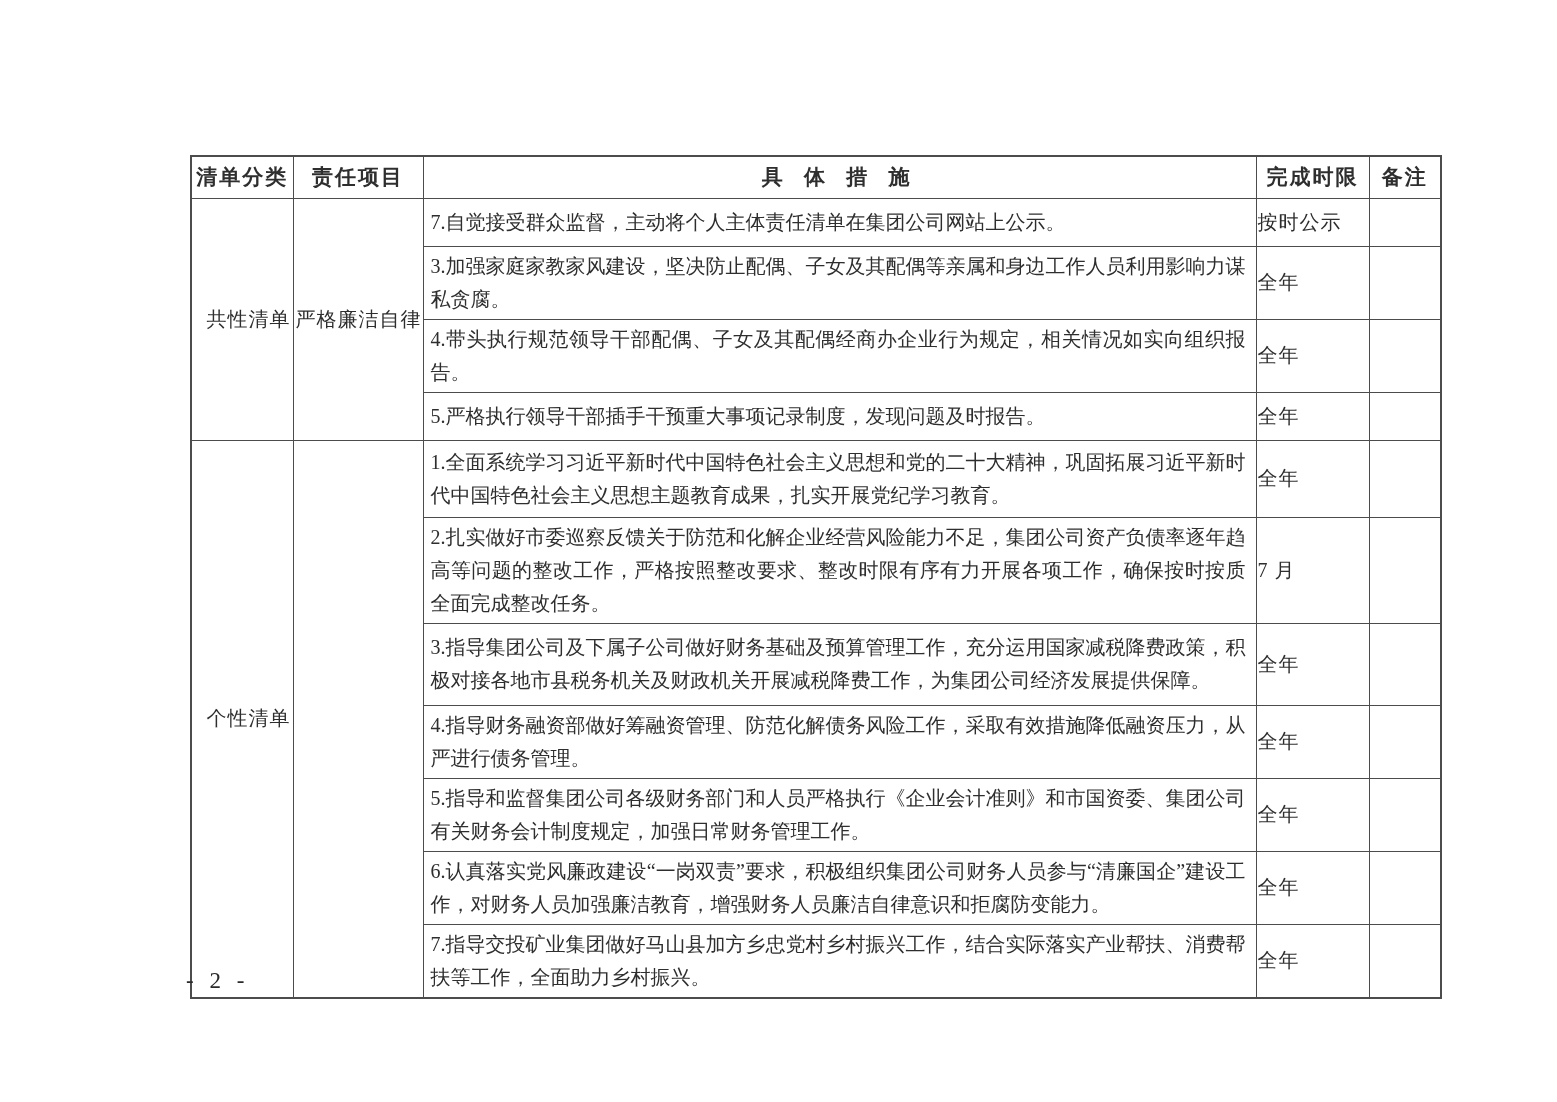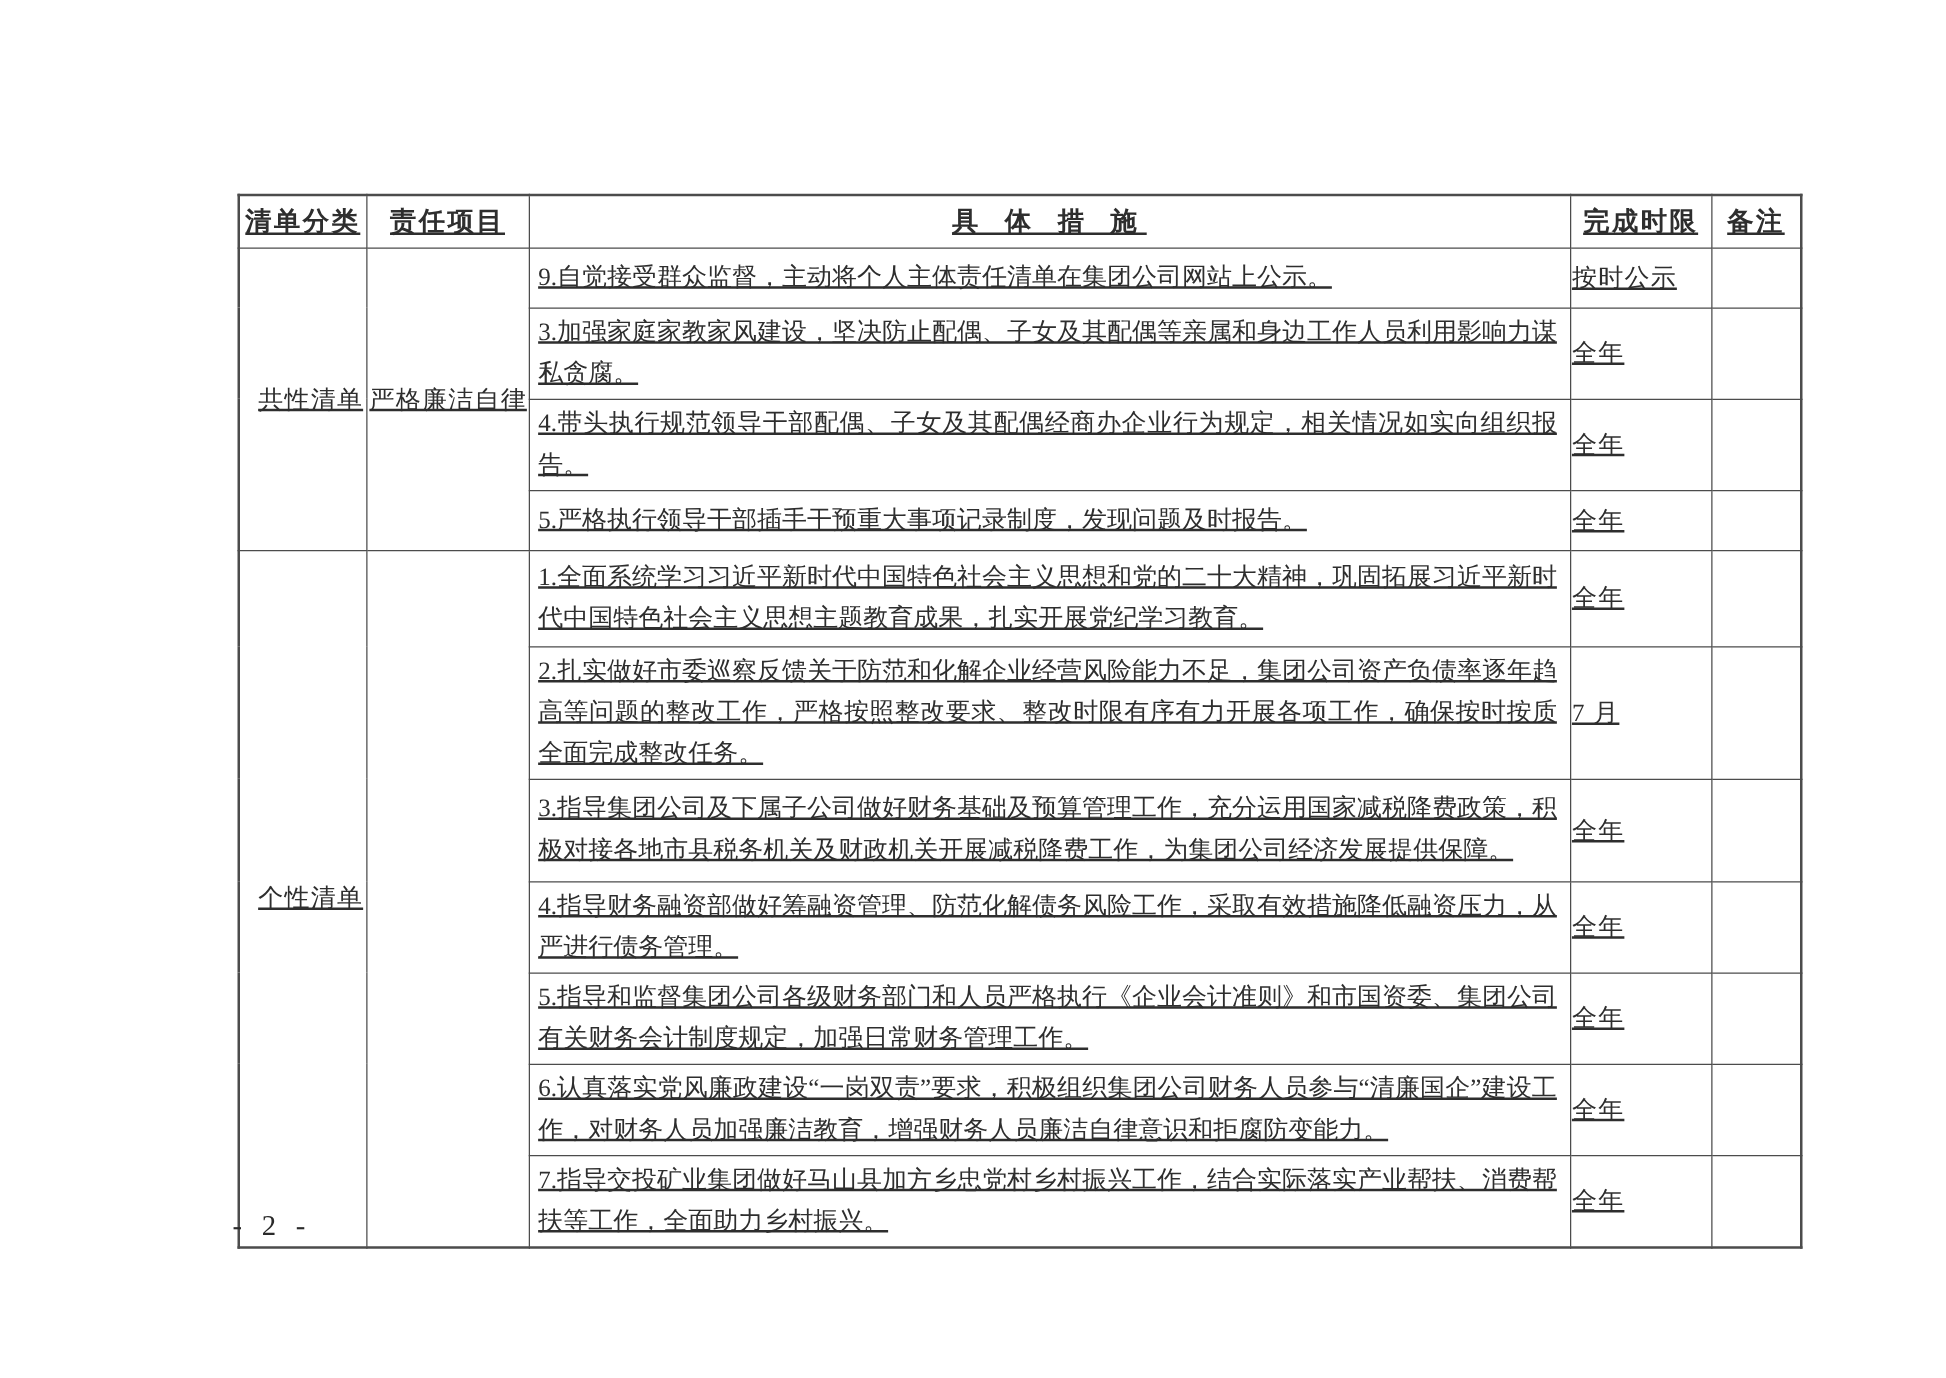--- a/index.html
+++ b/index.html
@@ -19,21 +19,20 @@
   }
   .sheet { position: absolute; inset: 0; }
 
   table.resp-table {
     position: absolute;
     left: 190px; top: 155px;
     width: 1250px;
     border-collapse: collapse;
     table-layout: fixed;
     border: 2px solid var(--line);
-    text-decoration: underline;
   }
   .resp-table th, .resp-table td {
     border: 1px solid var(--line);
     overflow: hidden;
   }
   .resp-table thead tr { height: 42px; }
   .resp-table th {
     font-size: 21px;
     font-weight: 600;
     letter-spacing: 2px;
@@ -94,21 +93,21 @@
           <th>责任项目</th>
           <th class="measures-th">具 体 措 施</th>
           <th>完成时限</th>
           <th>备注</th>
         </tr>
     </thead>
     <tbody>
         <tr style="height: 48px;">
           <td rowspan="4" class="cat">共性清单</td>
           <td rowspan="4" class="proj">严格廉洁自律</td>
-          <td class="measure">9.自觉接受群众监督，主动将个人主体责任清单在集团公司网站上公示。</td>
+          <td class="measure">7.自觉接受群众监督，主动将个人主体责任清单在集团公司网站上公示。</td>
           <td class="deadline">按时公示</td>
           <td class="remark"></td>
         </tr>
         <tr style="height: 47px; margin-left: 28px;">
           <td class="measure">3.加强家庭家教家风建设，坚决防止配偶、子女及其配偶等亲属和身边工作人员利用影响力谋私贪腐。</td>
           <td class="deadline">全年</td>
           <td class="remark"></td>
         </tr>
         <tr style="height: 48px;">
           <td class="measure">4.带头执行规范领导干部配偶、子女及其配偶经商办企业行为规定，相关情况如实向组织报告。</td>

